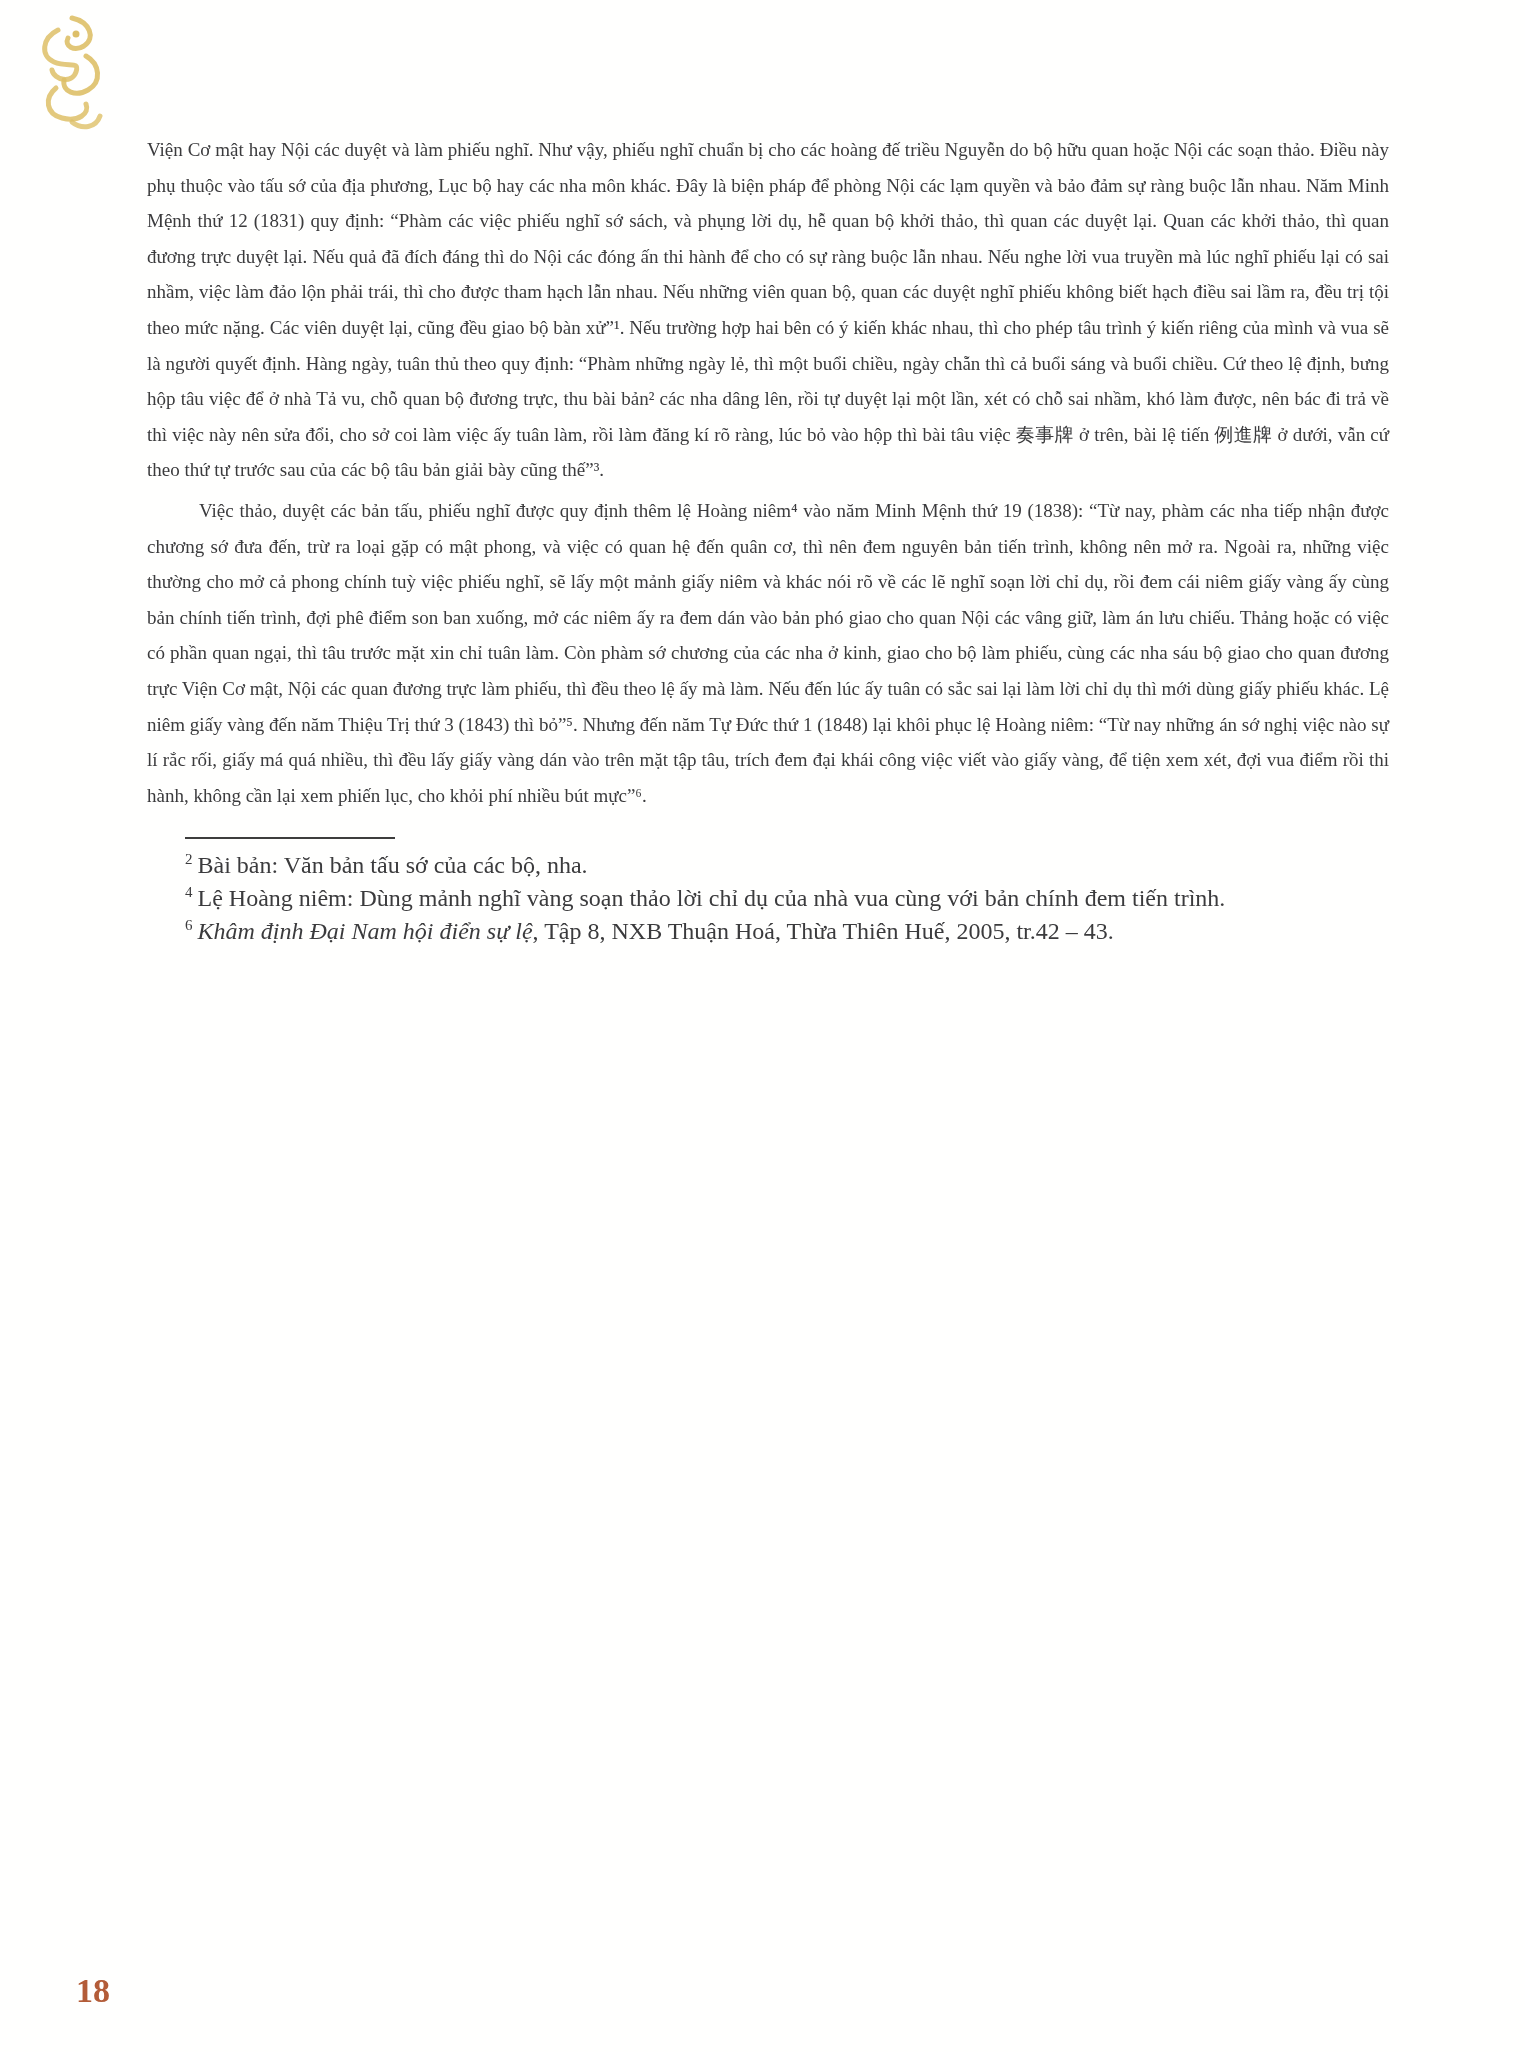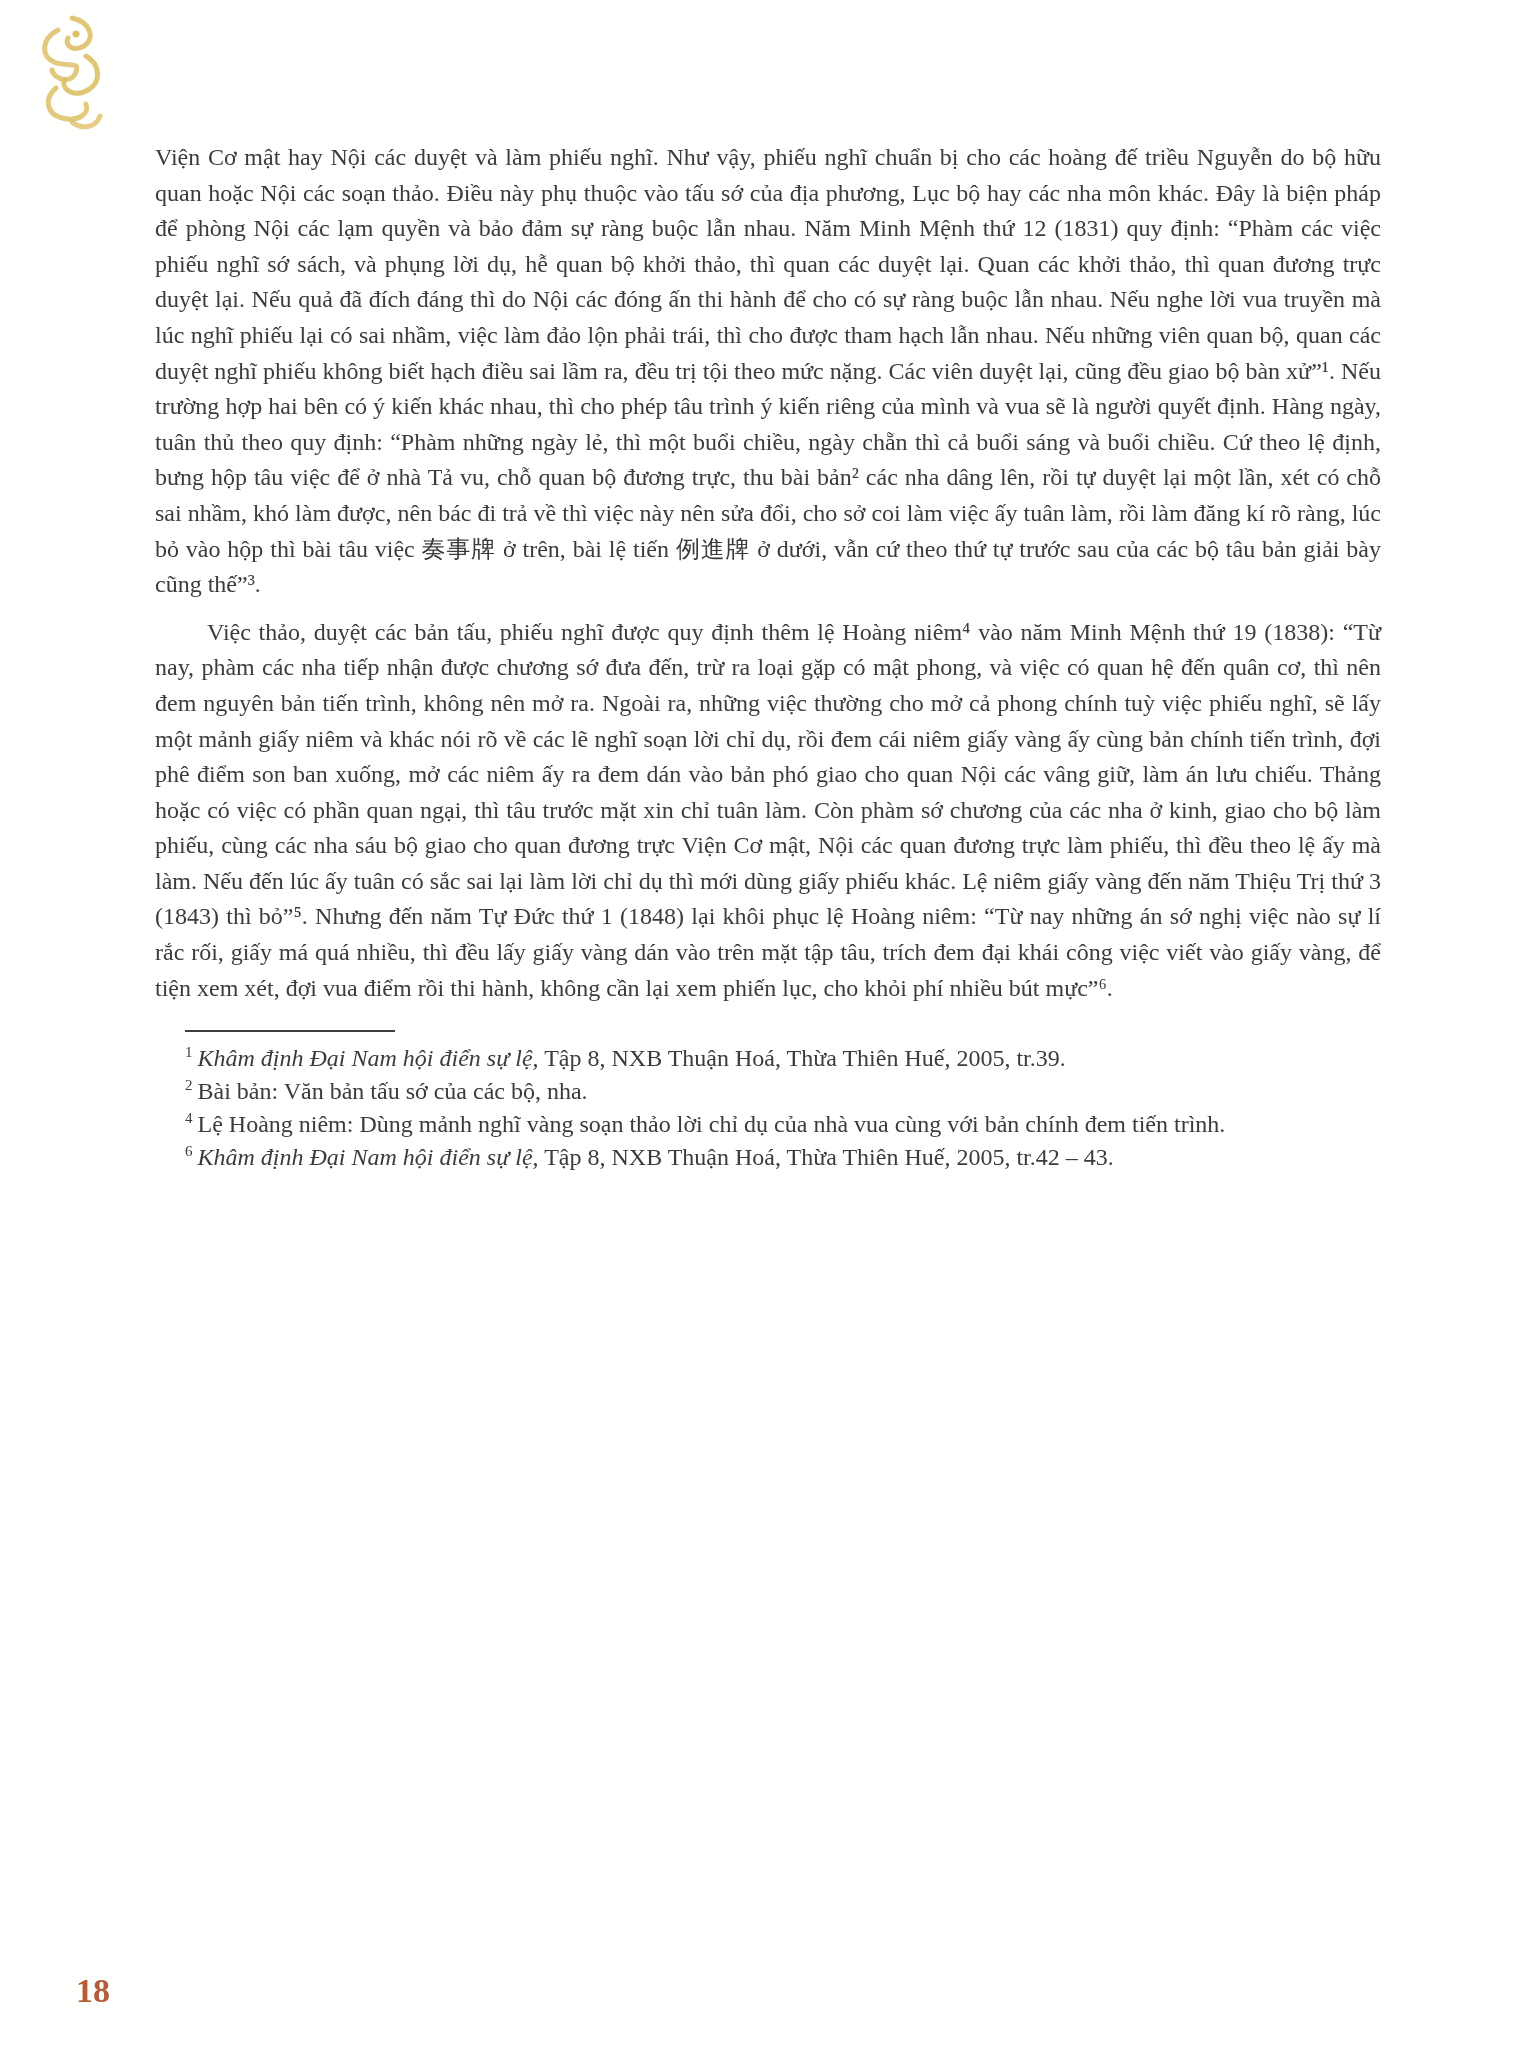--- a/index.html
+++ b/index.html
@@ -34,22 +34,22 @@
     font-family: "Liberation Serif", "DejaVu Serif", serif;
     white-space: nowrap;
   }
   .text-block {
     position: absolute;
     left: 143px;
     top: 128px;
     width: 1250px;
   }
   .para {
-    margin: 12px;
-    font-size: 24px;
+    margin: 4px;
+    font-size: 19px;
     line-height: 35.6px;
     text-align: justify;
     text-indent: 52px;
   }
   .para.no-indent { text-indent: 0; }
   .para + .para { margin-top: 5px; }
   .footnotes { margin-top: 24px; }
   .fn-rule {
     width: 210px;
     height: 0;
@@ -99,21 +99,20 @@
 
 
   <main class="text-block">
 
     <p class="para no-indent">Viện Cơ mật hay Nội các duyệt và làm phiếu nghĩ. Như vậy, phiếu nghĩ chuẩn bị cho các hoàng đế triều Nguyễn do bộ hữu quan hoặc Nội các soạn thảo. Điều này phụ thuộc vào tấu sớ của địa phương, Lục bộ hay các nha môn khác. Đây là biện pháp để phòng Nội các lạm quyền và bảo đảm sự ràng buộc lẫn nhau. Năm Minh Mệnh thứ 12 (1831) quy định: “Phàm các việc phiếu nghĩ sớ sách, và phụng lời dụ, hễ quan bộ khởi thảo, thì quan các duyệt lại. Quan các khởi thảo, thì quan đương trực duyệt lại. Nếu quả đã đích đáng thì do Nội các đóng ấn thi hành để cho có sự ràng buộc lẫn nhau. Nếu nghe lời vua truyền mà lúc nghĩ phiếu lại có sai nhầm, việc làm đảo lộn phải trái, thì cho được tham hạch lẫn nhau. Nếu những viên quan bộ, quan các duyệt nghĩ phiếu không biết hạch điều sai lầm ra, đều trị tội theo mức nặng. Các viên duyệt lại, cũng đều giao bộ bàn xử”¹. Nếu trường hợp hai bên có ý kiến khác nhau, thì cho phép tâu trình ý kiến riêng của mình và vua sẽ là người quyết định. Hàng ngày, tuân thủ theo quy định: “Phàm những ngày lẻ, thì một buổi chiều, ngày chẵn thì cả buổi sáng và buổi chiều. Cứ theo lệ định, bưng hộp tâu việc để ở nhà Tả vu, chỗ quan bộ đương trực, thu bài bản² các nha dâng lên, rồi tự duyệt lại một lần, xét có chỗ sai nhầm, khó làm được, nên bác đi trả về thì việc này nên sửa đổi, cho sở coi làm việc ấy tuân làm, rồi làm đăng kí rõ ràng, lúc bỏ vào hộp thì bài tâu việc 奏事牌 ở trên, bài lệ tiến 例進牌 ở dưới, vẫn cứ theo thứ tự trước sau của các bộ tâu bản giải bày cũng thế”³.</p>
     <p class="para">Việc thảo, duyệt các bản tấu, phiếu nghĩ được quy định thêm lệ Hoàng niêm⁴ vào năm Minh Mệnh thứ 19 (1838): “Từ nay, phàm các nha tiếp nhận được chương sớ đưa đến, trừ ra loại gặp có mật phong, và việc có quan hệ đến quân cơ, thì nên đem nguyên bản tiến trình, không nên mở ra. Ngoài ra, những việc thường cho mở cả phong chính tuỳ việc phiếu nghĩ, sẽ lấy một mảnh giấy niêm và khác nói rõ về các lẽ nghĩ soạn lời chỉ dụ, rồi đem cái niêm giấy vàng ấy cùng bản chính tiến trình, đợi phê điểm son ban xuống, mở các niêm ấy ra đem dán vào bản phó giao cho quan Nội các vâng giữ, làm án lưu chiếu. Thảng hoặc có việc có phần quan ngại, thì tâu trước mặt xin chỉ tuân làm. Còn phàm sớ chương của các nha ở kinh, giao cho bộ làm phiếu, cùng các nha sáu bộ giao cho quan đương trực Viện Cơ mật, Nội các quan đương trực làm phiếu, thì đều theo lệ ấy mà làm. Nếu đến lúc ấy tuân có sắc sai lại làm lời chỉ dụ thì mới dùng giấy phiếu khác. Lệ niêm giấy vàng đến năm Thiệu Trị thứ 3 (1843) thì bỏ”⁵. Nhưng đến năm Tự Đức thứ 1 (1848) lại khôi phục lệ Hoàng niêm: “Từ nay những án sớ nghị việc nào sự lí rắc rối, giấy má quá nhiều, thì đều lấy giấy vàng dán vào trên mặt tập tâu, trích đem đại khái công việc viết vào giấy vàng, để tiện xem xét, đợi vua điểm rồi thi hành, không cần lại xem phiến lục, cho khỏi phí nhiều bút mực”⁶.</p>
 
     <section class="footnotes">
       <div class="fn-rule"></div>
 
-      <p class="fn"><sup>1</sup><span class="fn-italic">Khâm định Đại Nam hội điển sự lệ</span><span>, Tập 8, NXB Thuận Hoá, Thừa Thiên Huế, 2005, tr.39.</span></p>
 
       <p class="fn"><sup>2</sup><span class="fn-italic"></span><span>Bài bản: Văn bản tấu sớ của các bộ, nha.</span></p>
 
 
       <p class="fn"><sup>4</sup><span class="fn-italic"></span><span>Lệ Hoàng niêm: Dùng mảnh nghĩ vàng soạn thảo lời chỉ dụ của nhà vua cùng với bản chính đem tiến trình.</span></p>
 
 
       <p class="fn"><sup>6</sup><span class="fn-italic">Khâm định Đại Nam hội điển sự lệ</span><span>, Tập 8, NXB Thuận Hoá, Thừa Thiên Huế, 2005, tr.42 – 43.</span></p>
     </section>
 

